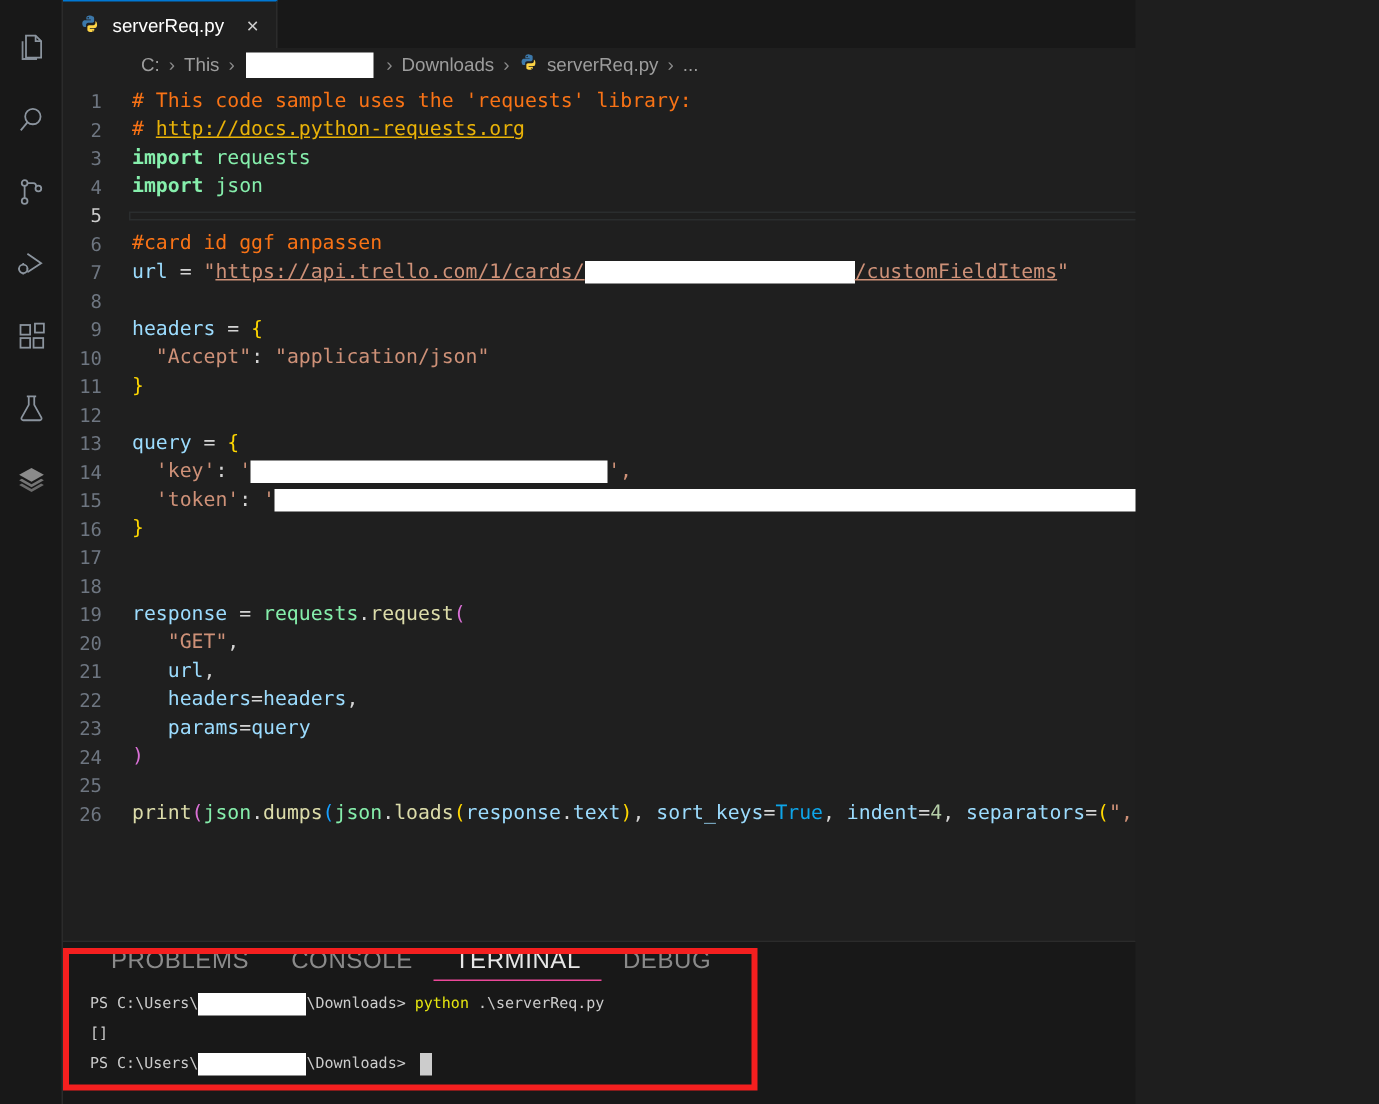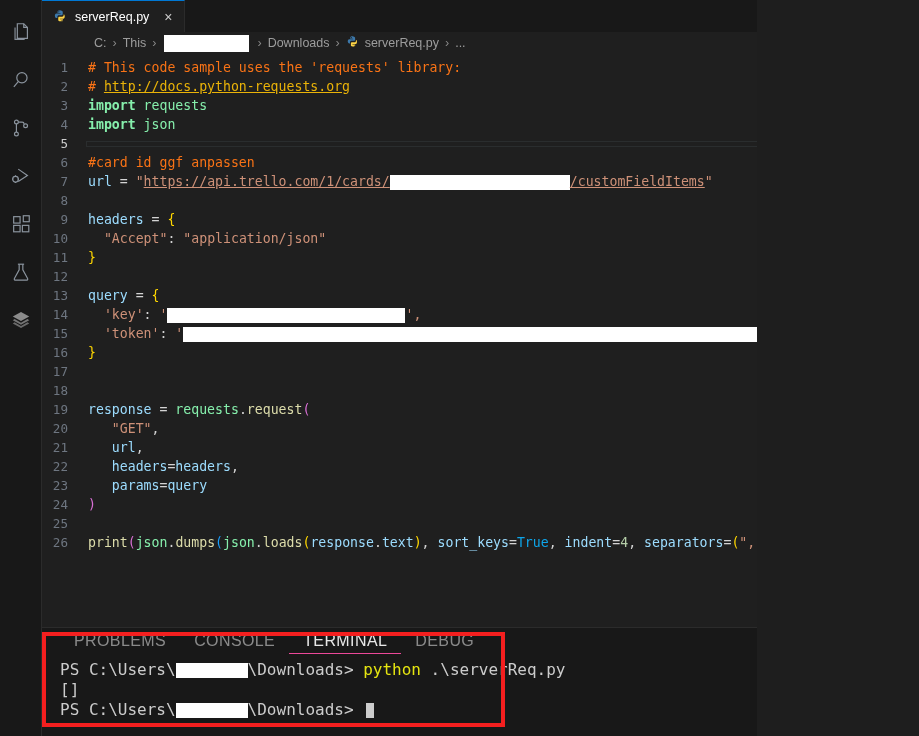--- a/index.html
+++ b/index.html
@@ -198,21 +198,21 @@
     box-sizing: border-box;
   }
   .ptab.active {
     color: #e7e7e7;
     border-bottom: 1px solid #ec4899;
   }
   .terminal {
     flex: 1 1 auto;
     padding: 6px 0 0 18px;
     font-family: "DejaVu Sans Mono", "Liberation Mono", monospace;
-    font-size: 16px;
+    font-size: 10px;
     line-height: 20px;
     color: #cccccc;
     white-space: pre;
   }
   .term-line { height: 20px; white-space: pre; }
   .term-redact { display:inline-block; background:#ffffff; height:15px; vertical-align:middle; }
   .term-cmd { color: #e5e510; }
   .term-cursor {
     display: inline-block;
     width: 8px; height: 15px;

